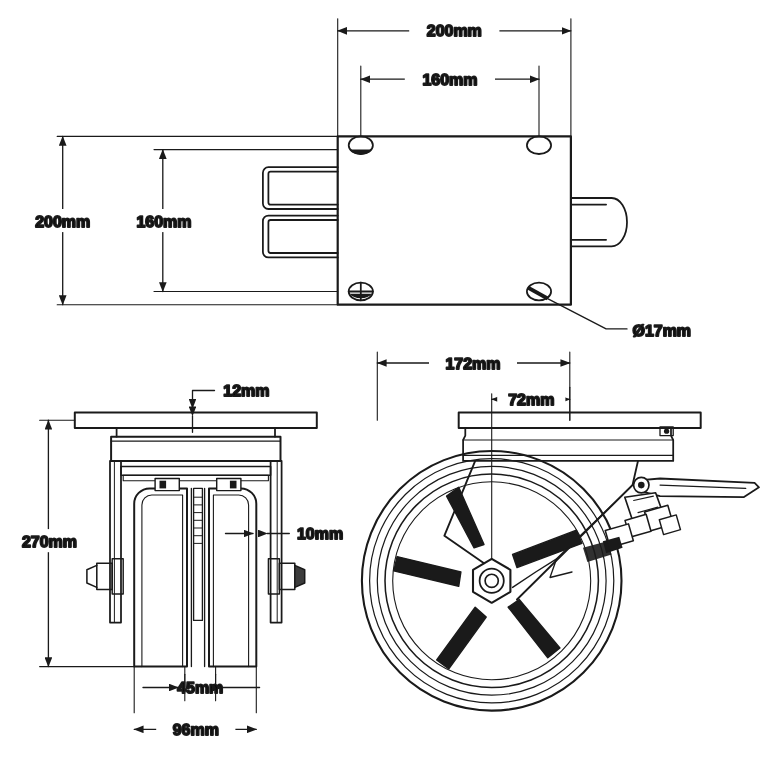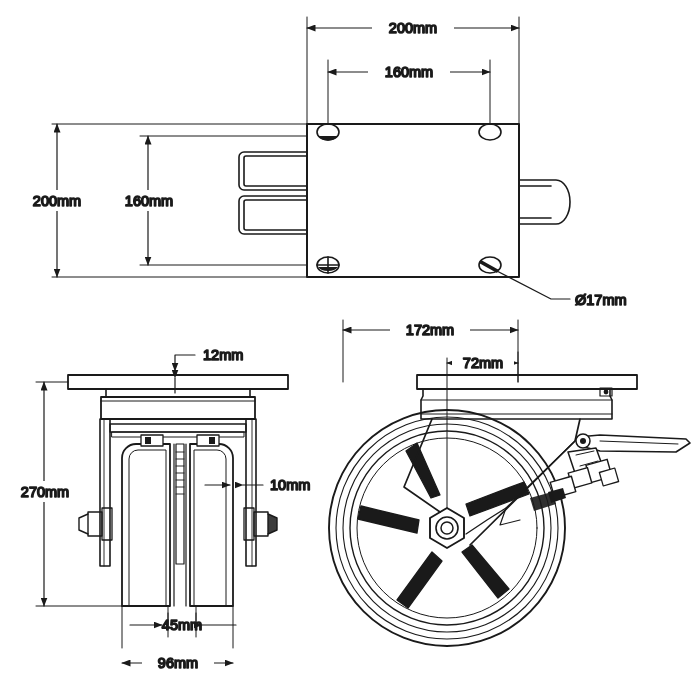--- a/index.html
+++ b/index.html
@@ -1,18 +1,18 @@
 <!DOCTYPE html>
 <html><head>
 <meta charset="utf-8">
 <style>
   html,body{margin:0;padding:0;background:#ffffff;}
   body{width:700px;height:700px;overflow:hidden;
        font-family:"Liberation Sans","DejaVu Sans",sans-serif;}
-  #stage{position:relative;width:700px;height:547px;background:#fff;}
+  #stage{position:relative;width:700px;height:547px;background:#fff;font-weight:bold;}
   svg{display:block;}
   text{font-family:"Liberation Sans","DejaVu Sans",sans-serif;fill:#000;}
 </style>
 </head>
 <body>
 
 <div id="stage">
 <svg width="700" height="700" viewBox="0 0 700 700">
 
   <defs>

